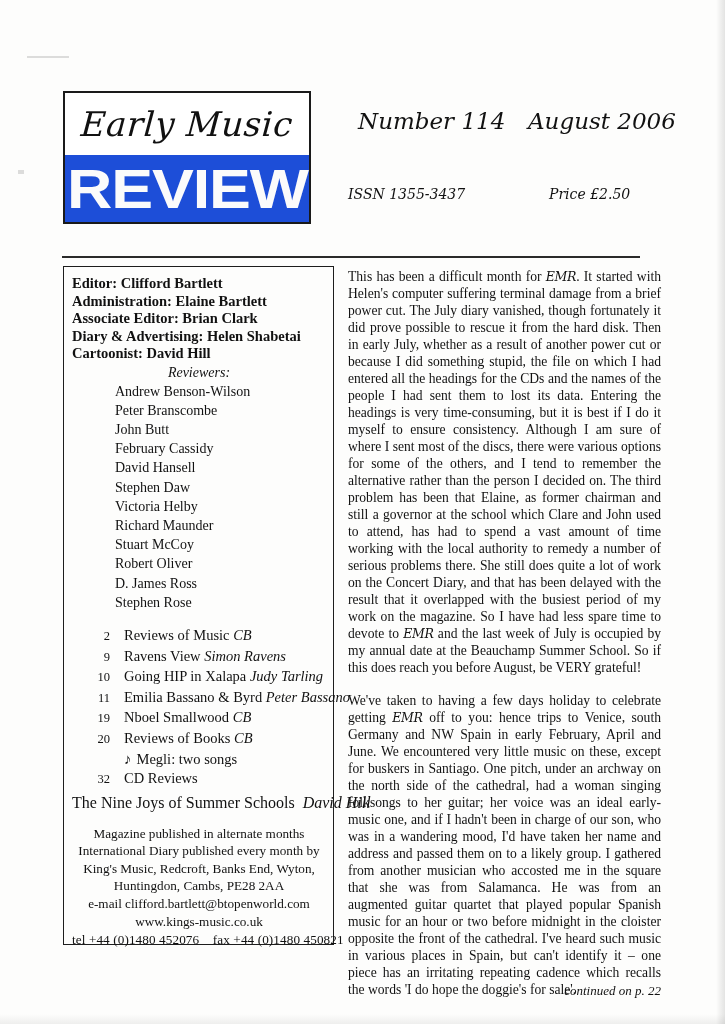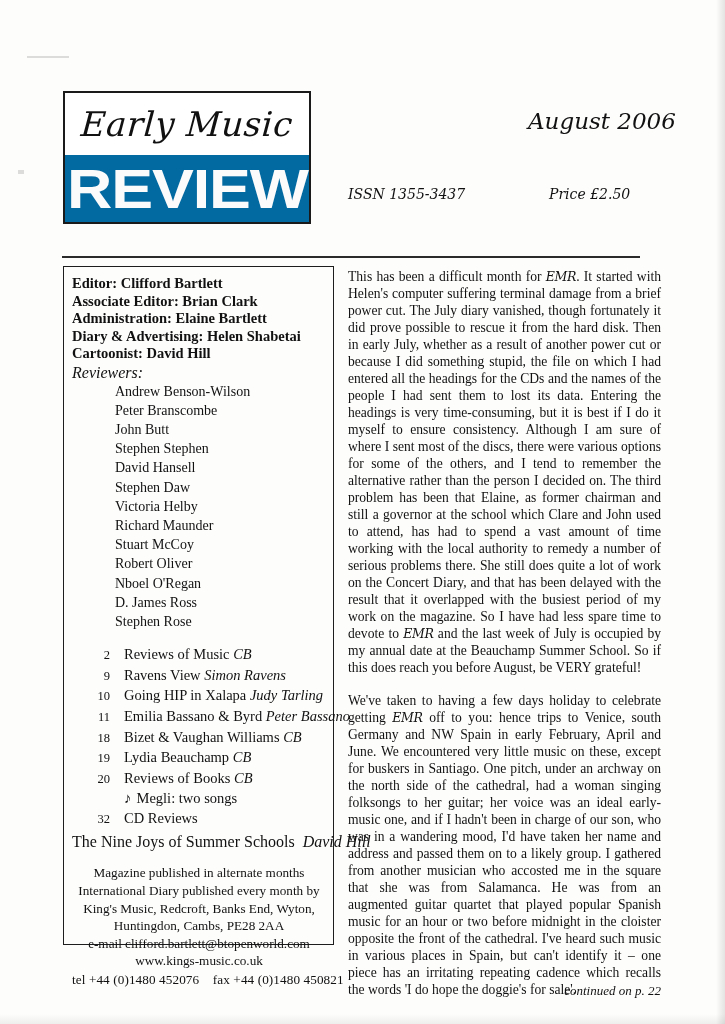--- a/index.html
+++ b/index.html
@@ -56,21 +56,21 @@
     font-family: "DejaVu Serif", serif;
     font-style: italic;
     font-size: 34px;
     letter-spacing: 0.5px;
     color: #111;
     white-space: nowrap;
     transform: skewX(-4deg);
   }
   .masthead-bottom {
     height: 67px;
-    background: #0369a1;
+    background: #1d4ed8;
     display: flex;
     align-items: center;
     justify-content: center;
     overflow: hidden;
   }
   .masthead-sub {
     font-family: "Liberation Sans", sans-serif;
     font-weight: bold;
     font-size: 56px;
     line-height: 56px;
@@ -139,23 +139,24 @@
   }
   .staff-line {
     font-family: "Liberation Serif", serif;
     font-weight: bold;
     font-size: 14.5px;
     line-height: 17.5px;
     white-space: nowrap;
   }
   .reviewers-label {
     font-style: italic;
-    font-size: 16px;
+    font-size: 14px;
     line-height: 18px;
     margin-top: 1px;
+    text-align: center;
   }
   .reviewer {
     font-size: 14px;
     line-height: 19.2px;
     padding-left: 43px;
     white-space: nowrap;
   }
 
   .contents {
     margin-top: 14px;
@@ -250,49 +251,49 @@
 
   <div class="masthead">
     <div class="masthead-top">
       <span class="masthead-title">Early Music</span>
     </div>
     <div class="masthead-bottom">
       <span class="masthead-sub">REVIEW</span>
     </div>
   </div>
 
+  <div class="issue-number">Number 114</div>
   <div class="issue-date">August 2006</div>
   <div class="issn">ISSN 1355-3437</div>
   <div class="price">Price £2.50</div>
 
   <div class="top-rule"></div>
 
   <div class="left-box">
 
     <div>
       <div class="staff-line">Editor: Clifford Bartlett</div>
+      <div class="staff-line">Administration: Elaine Bartlett</div>
       <div class="staff-line">Associate Editor: Brian Clark</div>
-      <div class="staff-line">Administration: Elaine Bartlett</div>
       <div class="staff-line">Diary &amp; Advertising: Helen Shabetai</div>
       <div class="staff-line">Cartoonist: David Hill</div>
     </div>
 
     <div class="reviewers-label">Reviewers:</div>
     <div>
       <div class="reviewer">Andrew Benson-Wilson</div>
       <div class="reviewer">Peter Branscombe</div>
       <div class="reviewer">John Butt</div>
-      <div class="reviewer">Stephen Stephen</div>
+      <div class="reviewer">February Cassidy</div>
       <div class="reviewer">David Hansell</div>
       <div class="reviewer">Stephen Daw</div>
       <div class="reviewer">Victoria Helby</div>
       <div class="reviewer">Richard Maunder</div>
       <div class="reviewer">Stuart McCoy</div>
       <div class="reviewer">Robert Oliver</div>
-      <div class="reviewer">Nboel O'Regan</div>
       <div class="reviewer">D. James Ross</div>
       <div class="reviewer">Stephen Rose</div>
     </div>
 
     <div class="contents">
 
       <div class="contents-row">
         <span class="c-page">2</span>
         <span class="c-title"><span>Reviews of Music</span> <i>CB</i></span>
       </div>
@@ -302,26 +303,22 @@
       </div>
       <div class="contents-row">
         <span class="c-page">10</span>
         <span class="c-title"><span>Going HIP in Xalapa</span> <i>Judy Tarling</i></span>
       </div>
       <div class="contents-row">
         <span class="c-page">11</span>
         <span class="c-title"><span>Emilia Bassano &amp; Byrd</span> <i>Peter Bassano</i></span>
       </div>
       <div class="contents-row">
-        <span class="c-page">18</span>
-        <span class="c-title"><span>Bizet &amp; Vaughan Williams</span> <i>CB</i></span>
-      </div>
-      <div class="contents-row">
         <span class="c-page">19</span>
-        <span class="c-title"><span>Lydia Beauchamp</span> <i>CB</i></span>
+        <span class="c-title"><span>Nboel Smallwood</span> <i>CB</i></span>
       </div>
       <div class="contents-row">
         <span class="c-page">20</span>
         <span class="c-title"><span>Reviews of Books</span> <i>CB</i></span>
       </div>
 
       <div class="c-note">
         <span class="notehead">♪</span><span>Megli: two songs</span>
       </div>
 

